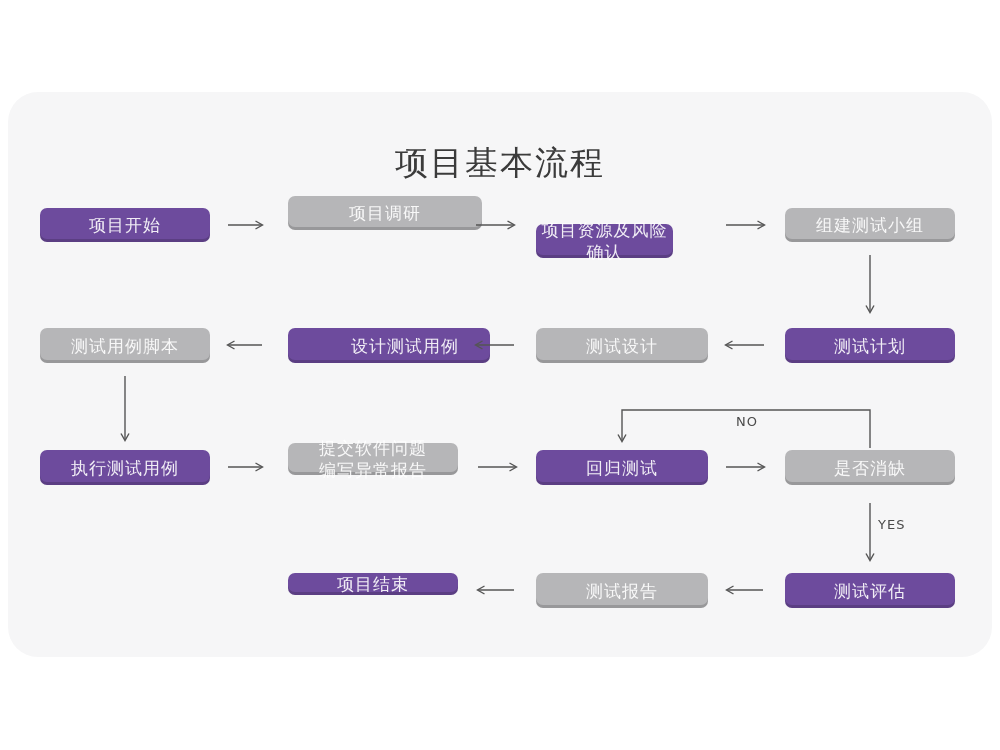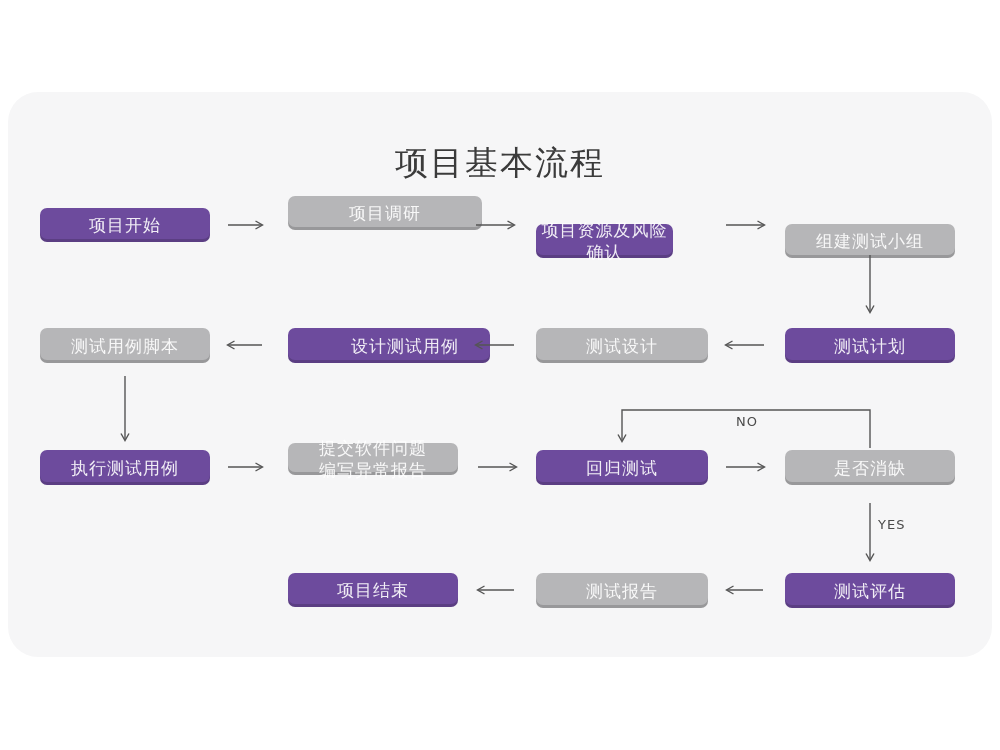--- a/index.html
+++ b/index.html
@@ -38,34 +38,34 @@
 </head>
 <body>
 
 <div class="card"></div>
 
 <div class="title">项目基本流程</div>
 
 <div class="node purple" style="left:40px;top:208px;width:170px;height:34px;">项目开始</div>
 <div class="node gray" style="left:288px;top:196px;width:194px;height:34px;">项目调研</div>
 <div class="node purple" style="left:536px;top:224px;width:137px;height:34px;">项目资源及风险确认</div>
-<div class="node gray" style="left:785px;top:208px;width:170px;height:34px;margin-top:16px;">组建测试小组</div>
+<div class="node gray" style="left:785px;top:208px;width:170px;height:34px;">组建测试小组</div>
 
 <div class="node gray" style="left:40px;top:328px;width:170px;height:35px;">测试用例脚本</div>
 <div class="node purple" style="left:288px;top:328px;width:170px;height:35px;padding-left:32px;">设计测试用例</div>
 <div class="node gray" style="left:536px;top:328px;width:172px;height:35px;">测试设计</div>
 <div class="node purple" style="left:785px;top:328px;width:170px;height:35px;">测试计划</div>
 
 <div class="node purple" style="left:40px;top:450px;width:170px;height:35px;">执行测试用例</div>
 <div class="node gray" style="left:288px;top:443px;width:170px;height:32px;">提交软件问题
 编写异常报告</div>
 <div class="node purple" style="left:536px;top:450px;width:172px;height:35px;">回归测试</div>
 <div class="node gray" style="left:785px;top:450px;width:170px;height:35px;">是否消缺</div>
 
-<div class="node purple" style="left:288px;top:573px;width:170px;height:34px;">项目结束</div>
+<div class="node purple" style="left:288px;top:573px;width:170px;height:22px;">项目结束</div>
 <div class="node gray" style="left:536px;top:573px;width:172px;height:35px;">测试报告</div>
 <div class="node purple" style="left:785px;top:573px;width:170px;height:35px;">测试评估</div>
 
 <div class="branch-label" style="left:722px;top:414px;width:50px;text-align:center;">NO</div>
 <div class="branch-label" style="left:878px;top:517px;">YES</div>
 
 <svg class="arrows" viewBox="0 0 1000 750">
   <defs>
     <marker id="ah" markerWidth="12" markerHeight="12" refX="7.5" refY="5" orient="auto" markerUnits="userSpaceOnUse">
       <path class="arrow-stroke" d="M1,1 L8,5 L1,9"></path>

